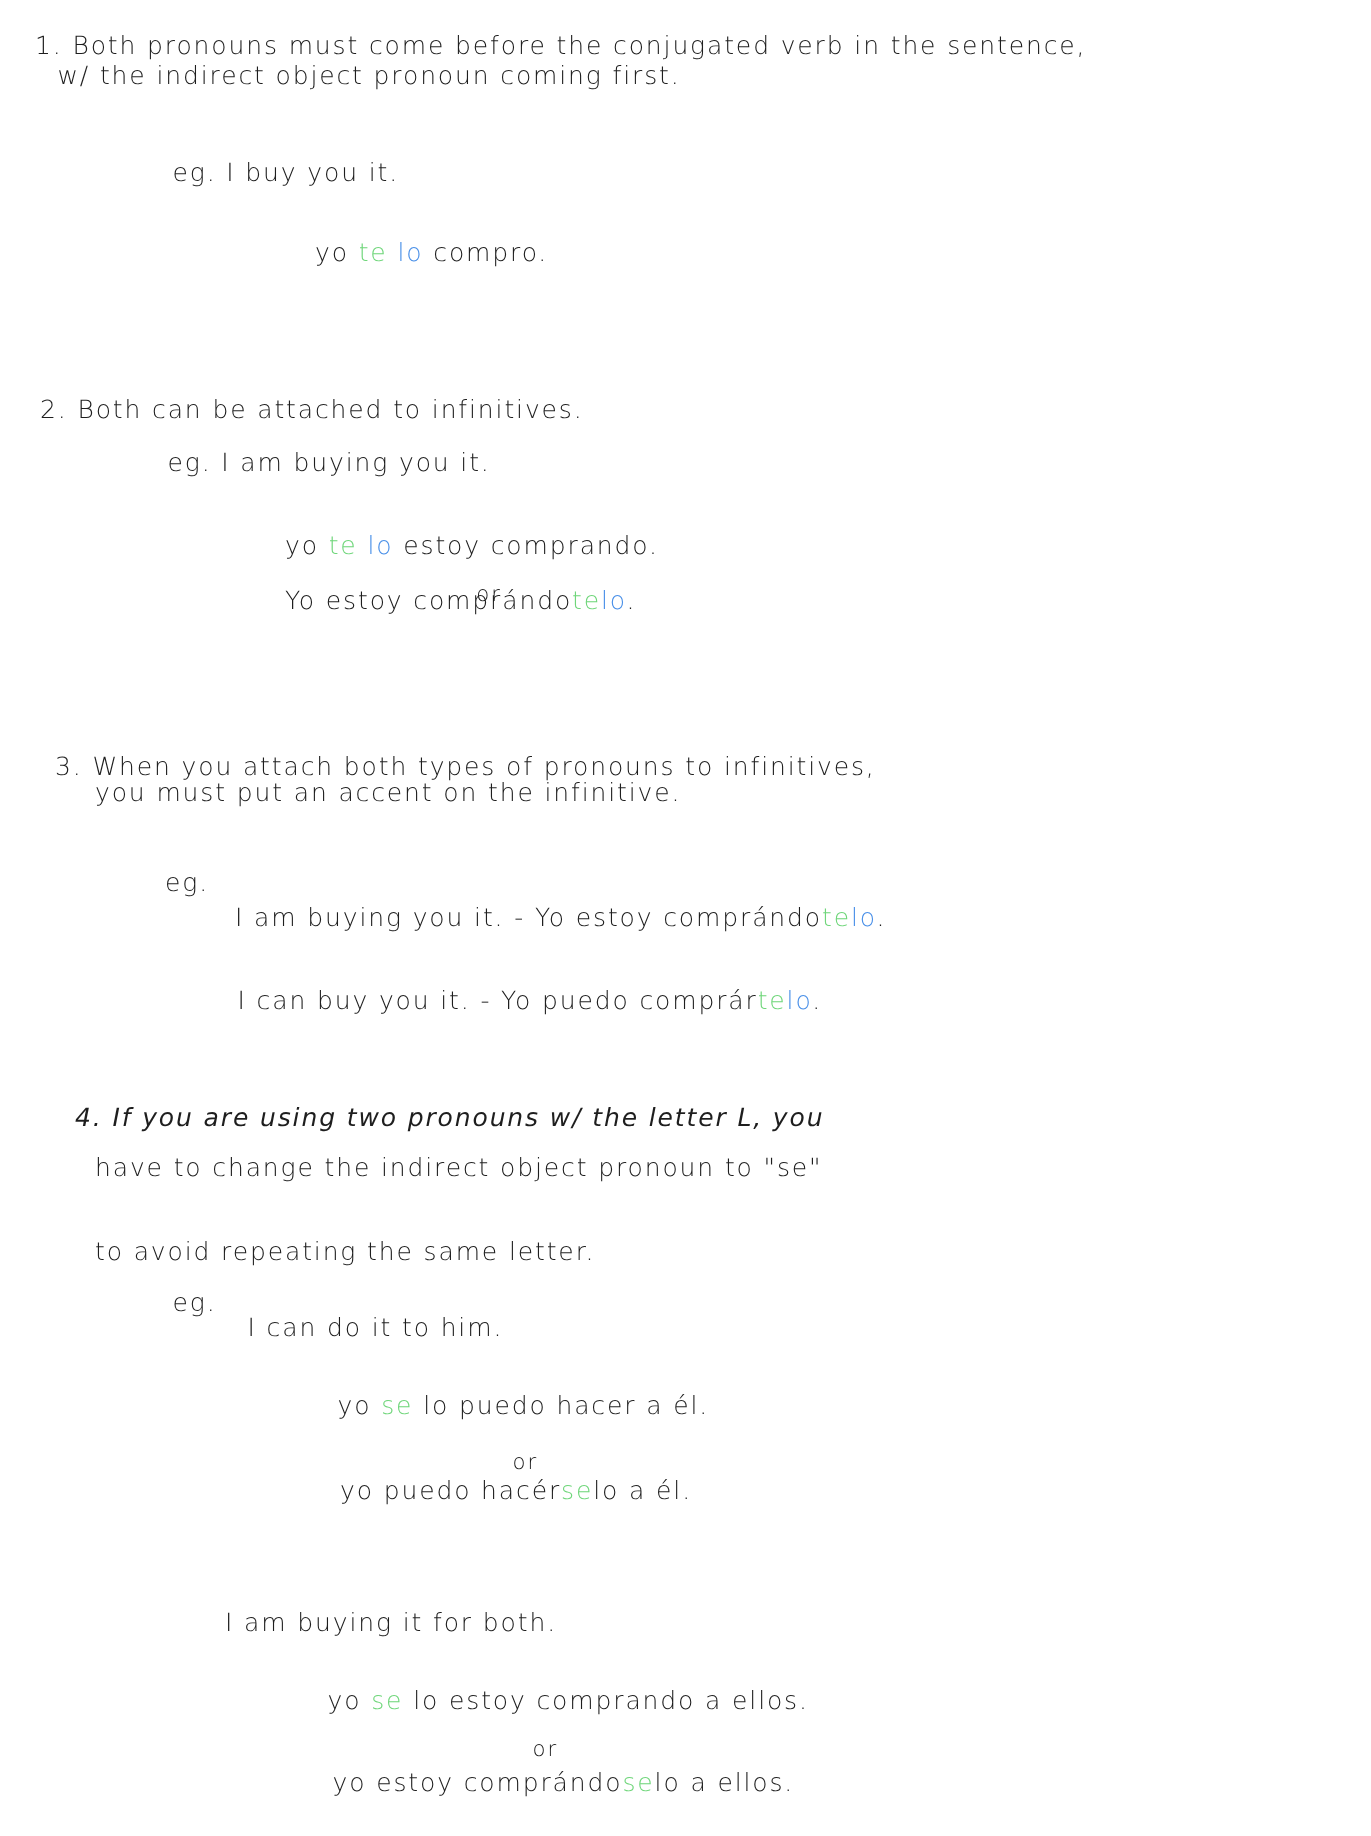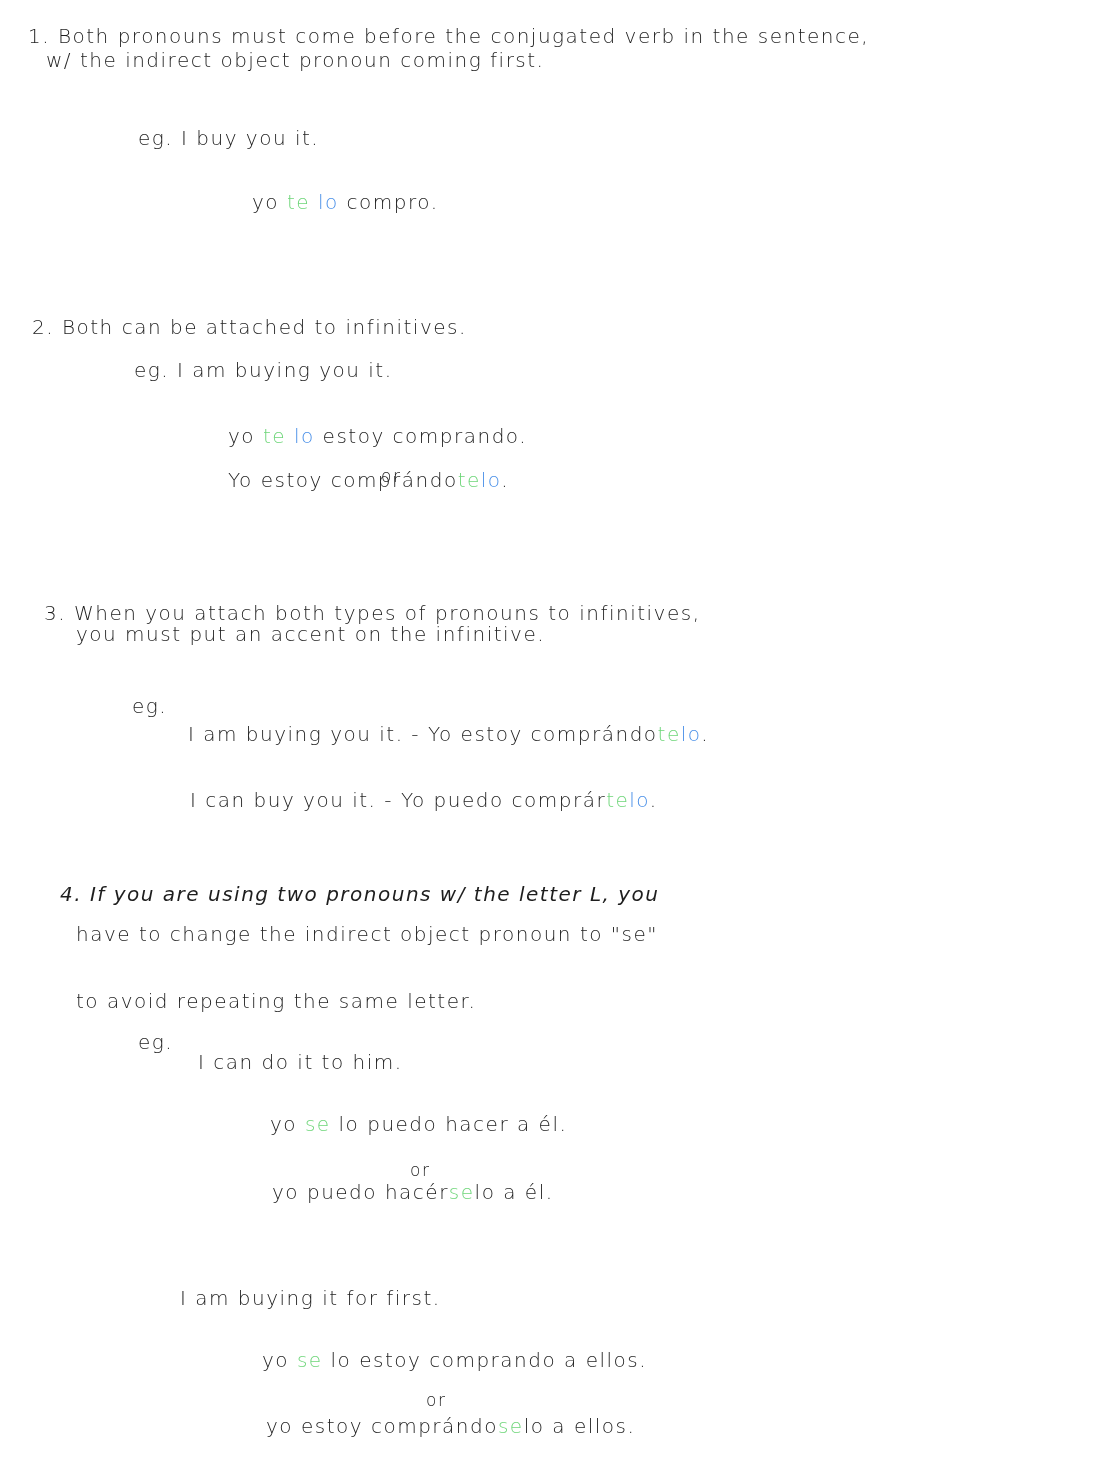--- a/index.html
+++ b/index.html
@@ -35,17 +35,17 @@
     <div class="line" style="left: 188px; top: 722px;"><span class="seg-black">I am buying you it.  -  Yo estoy comprándo</span><span class="seg-green">te</span><span class="seg-blue">lo</span><span class="seg-black">.</span></div>
     <div class="line" style="left: 190px; top: 788px;"><span class="seg-black">I can buy you it.  -  Yo puedo comprár</span><span class="seg-green">te</span><span class="seg-blue">lo</span><span class="seg-black">.</span></div>
     <div class="line" style="left: 60px; top: 882px; font-style: italic;"><span class="seg-black">4. If you are using two pronouns w/ the letter L, you</span></div>
     <div class="line" style="left: 76px; top: 922px;"><span class="seg-black">have  to change the indirect object pronoun to "se"</span></div>
     <div class="line" style="left: 76px; top: 956px; margin-top: 33px;"><span class="seg-black">to avoid repeating the same letter.</span></div>
     <div class="line" style="left: 138px; top: 1030px;"><span class="seg-black">eg.</span></div>
     <div class="line" style="left: 198px; top: 1050px;"><span class="seg-black">I can do it to him.</span></div>
     <div class="line" style="left: 270px; top: 1112px;"><span class="seg-black">yo </span><span class="seg-green">se</span><span class="seg-black"> lo puedo hacer a él.</span></div>
     <div class="line small" style="left: 410px; top: 1160px;"><span class="seg-black">or</span></div>
     <div class="line" style="left: 272px; top: 1180px;"><span class="seg-black">yo puedo hacér</span><span class="seg-green">se</span><span class="seg-black">lo a él.</span></div>
-    <div class="line" style="left: 180px; top: 1286px;"><span class="seg-black">I am buying it for first.</span></div>
+    <div class="line" style="left: 180px; top: 1286px;"><span class="seg-black">I am buying it for both.</span></div>
     <div class="line" style="left: 262px; top: 1348px;"><span class="seg-black">yo </span><span class="seg-green">se</span><span class="seg-black"> lo estoy comprando a ellos.</span></div>
     <div class="line small" style="left: 426px; top: 1390px;"><span class="seg-black">or</span></div>
     <div class="line" style="left: 266px; top: 1414px;"><span class="seg-black">yo estoy comprándo</span><span class="seg-green">se</span><span class="seg-black">lo a ellos.</span></div>
   </div>
 
 </body></html>

